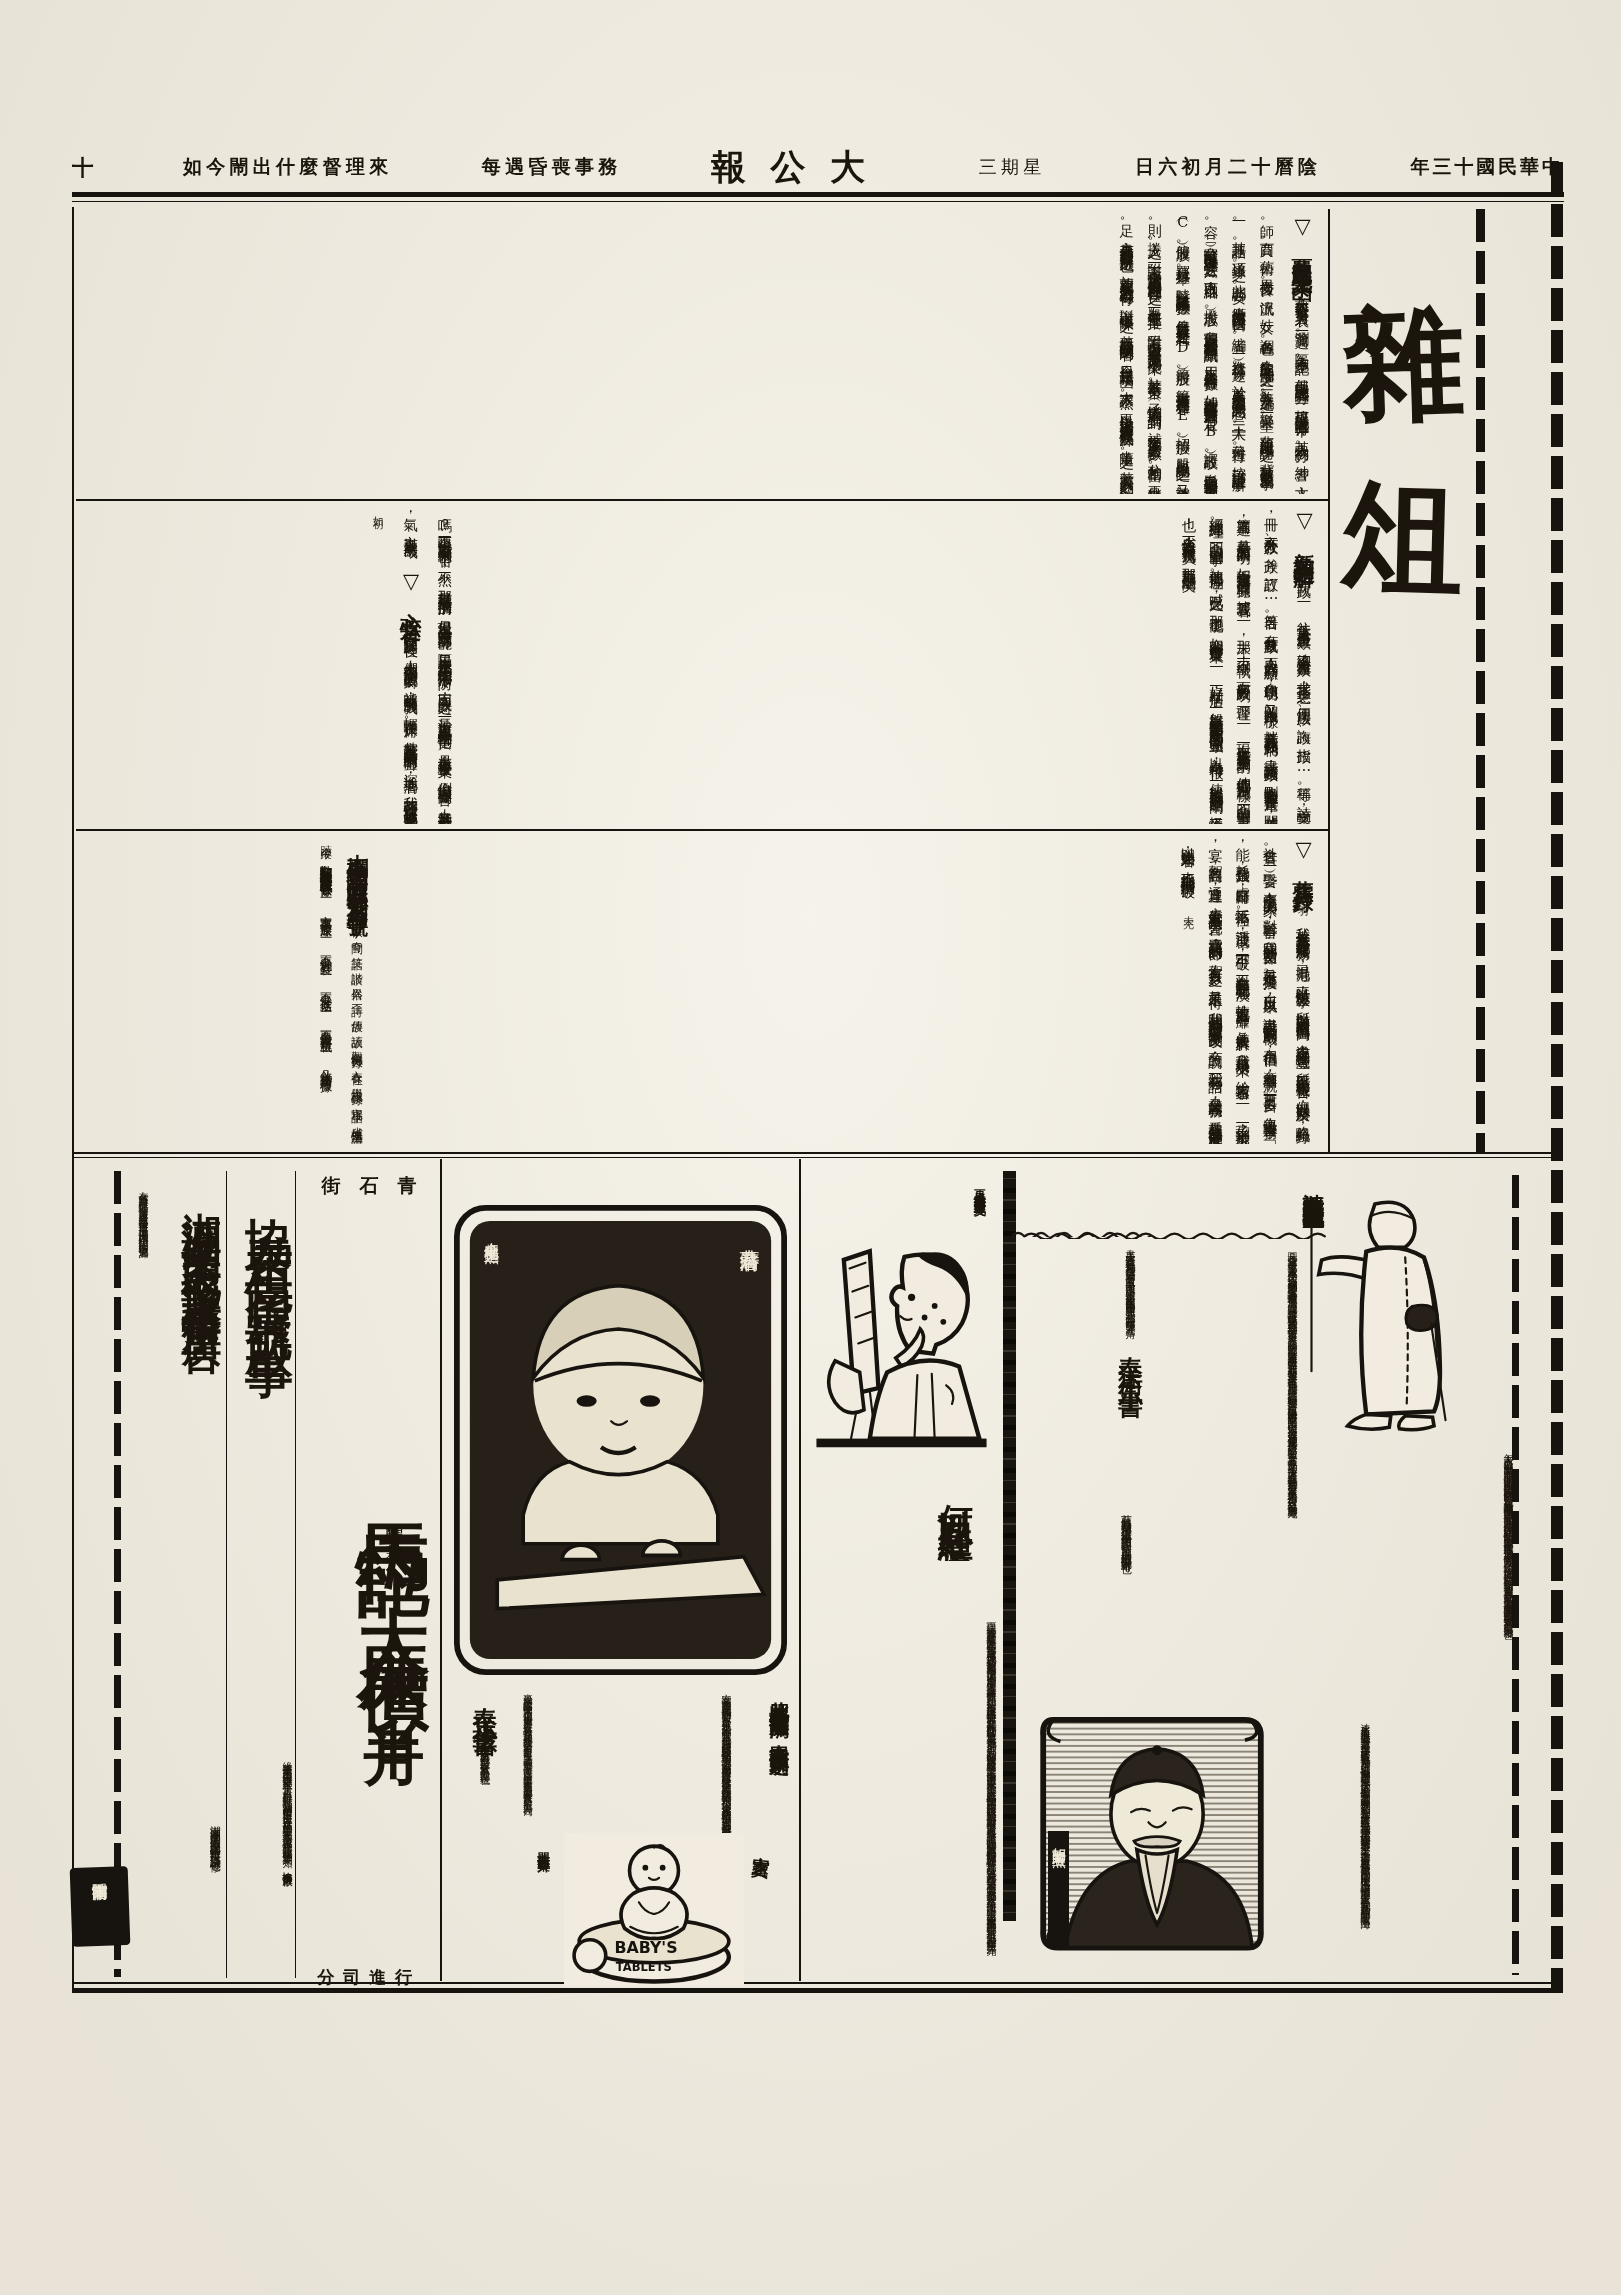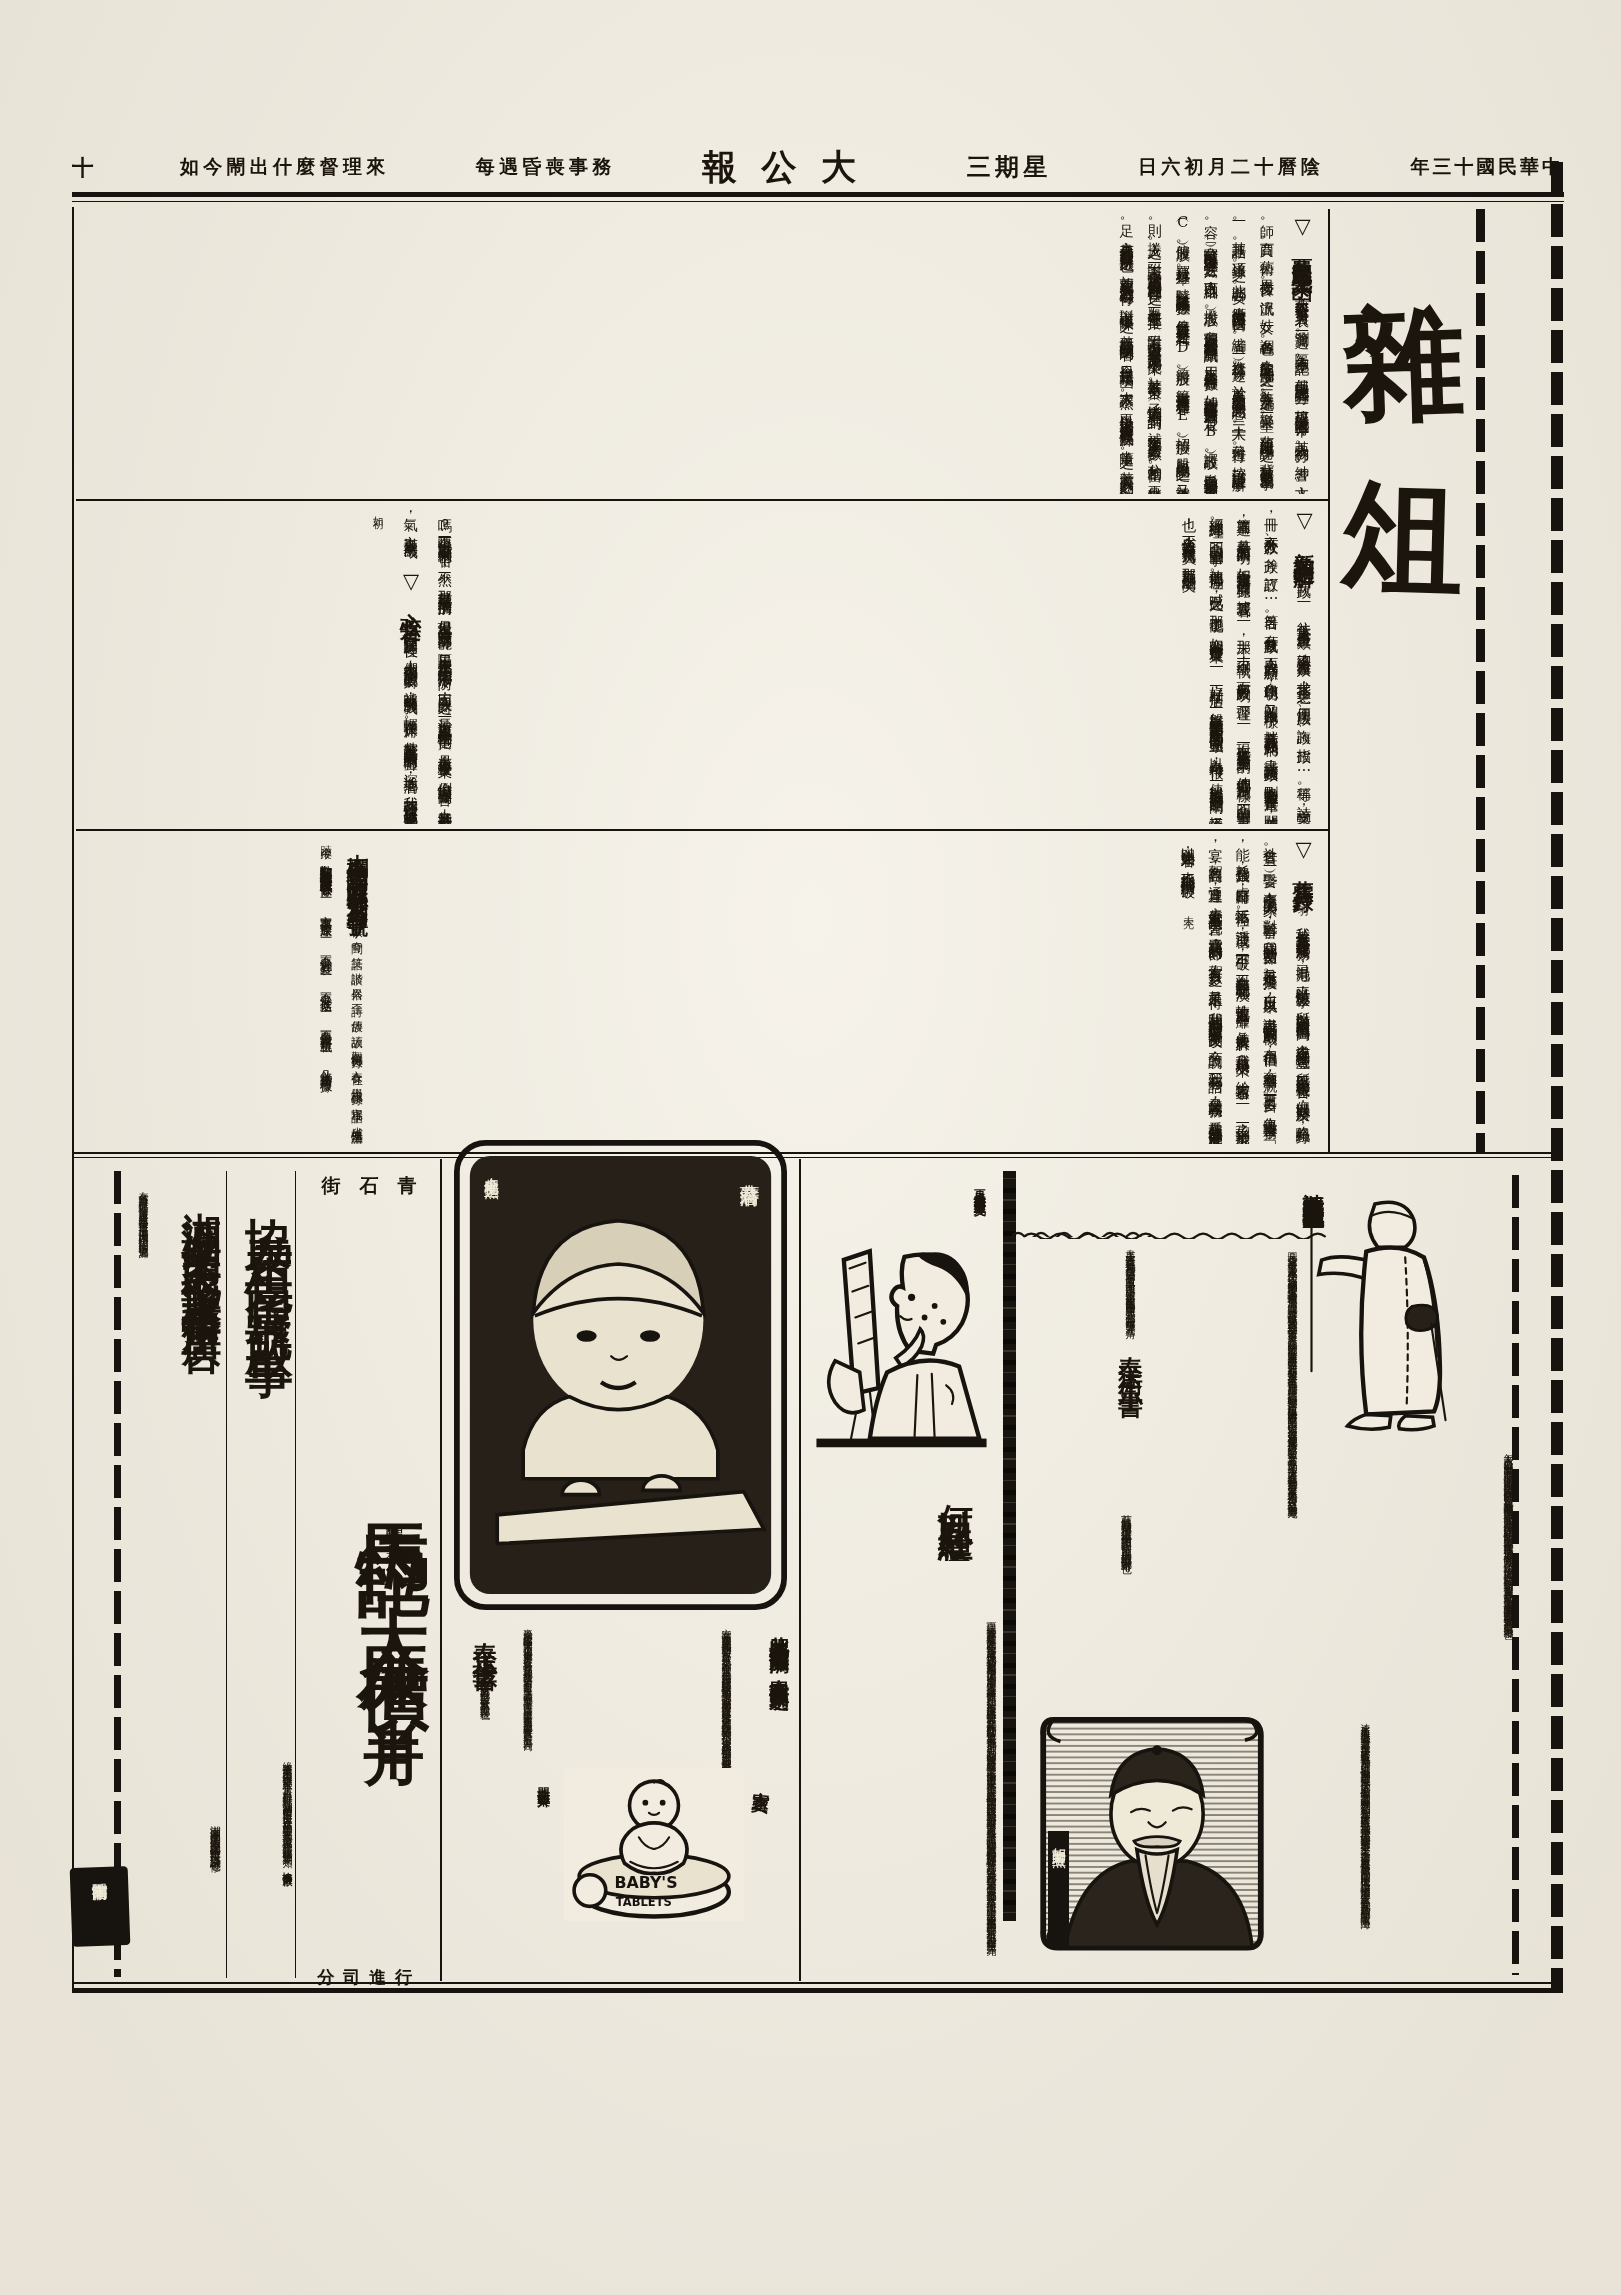--- a/index.html
+++ b/index.html
@@ -22,21 +22,21 @@
 </head>
 <body>
 
 <div id="page">
 
   <div class="abs" style="left:72px;top:146px;width:1492px;height:42px;display:flex;align-items:center;justify-content:space-between;">
     <span style="font-size:21.6px;font-weight:bold;">十</span>
     <span style="font-size:19px;font-weight:bold;letter-spacing:4.3px;">如今閙出什麼督理來</span>
     <span style="font-size:19px;font-weight:bold;letter-spacing:4.3px;">每遇昏喪事務</span>
     <span style="font-size:35px;font-weight:bold;letter-spacing:24.5px;">報公大</span>
-    <span style="font-size:24px;font-weight:bold;letter-spacing:4.3px;">三期星</span>
+    <span style="font-size:18px;font-weight:normal;letter-spacing:4.3px;">三期星</span>
     <span style="font-size:19px;font-weight:bold;letter-spacing:4.3px;">日六初月二十曆陰</span>
     <span style="font-size:19px;font-weight:bold;letter-spacing:2.9px;">年三十國民華中</span>
   </div>
   <div class="abs ink" style="left:72px;top:192px;width:1492px;height:5px;"></div>
   <div class="abs ink" style="left:72px;top:201px;width:1492px;height:1.4px;"></div>
 
   <div class="abs ink" style="left:72px;top:207px;width:2.2px;height:1786px;"></div>
   <div class="abs ink" style="left:1328px;top:209px;width:2.2px;height:944px;"></div>
   <div class="abs broken" style="left:1476px;top:209px;width:8.6px;height:944px;"></div>
   <div class="abs broken" style="left:1551px;top:162px;width:11.5px;height:1831px;"></div>
@@ -114,21 +114,21 @@
       <span style="font-size:72px;font-weight:bold;line-height:1;letter-spacing:10px;">馬恆記</span>
       <span style="font-size:17.3px;letter-spacing:1.4px;">鞋帽</span>
       <span style="font-size:17.3px;letter-spacing:1.4px;">雜貨</span>
       <span style="font-size:72px;font-weight:bold;line-height:1;letter-spacing:29px;">大廉價</span>
       <span style="font-size:27px;font-weight:bold;">展期</span>
       <span style="font-size:61px;font-weight:bold;line-height:1;letter-spacing:14.4px;">半月</span>
     </div>
     <div style="font-size:17.3px;font-weight:bold;letter-spacing:8.6px;margin-top:1.4px;">分司進行</div>
   </div>
 
-  <div class="abs" style="left:444px;top:1128px;width:353px;height:807px;">
+  <div class="abs" style="left:444px;top:1193px;width:353px;height:807px;">
 
     <svg viewBox="0 0 462 652" style="position:absolute;left:10px;top:11.5px;width:333px;height:470px;">
       <rect x="4" y="4" width="454" height="644" rx="40" fill="none" stroke="#17130e" stroke-width="8"></rect>
       <rect x="22" y="22" width="418" height="608" rx="28" fill="#262019"></rect>
       <ellipse cx="228" cy="250" rx="118" ry="128" fill="#e9e2cf"></ellipse>
       <path d="M110 240 Q 118 120 228 112 Q 338 120 346 240 Q 300 176 228 172 Q 156 176 110 240 Z" fill="#d8cfb8" stroke="#17130e" stroke-width="5"></path>
       <path d="M112 244 Q 228 196 344 244" fill="none" stroke="#17130e" stroke-width="5"></path>
       <ellipse cx="184" cy="272" rx="14" ry="8" fill="#17130e"></ellipse>
       <ellipse cx="272" cy="272" rx="14" ry="8" fill="#17130e"></ellipse>
       <path d="M218 300 q 10 10 22 0" class="stroke"></path>

